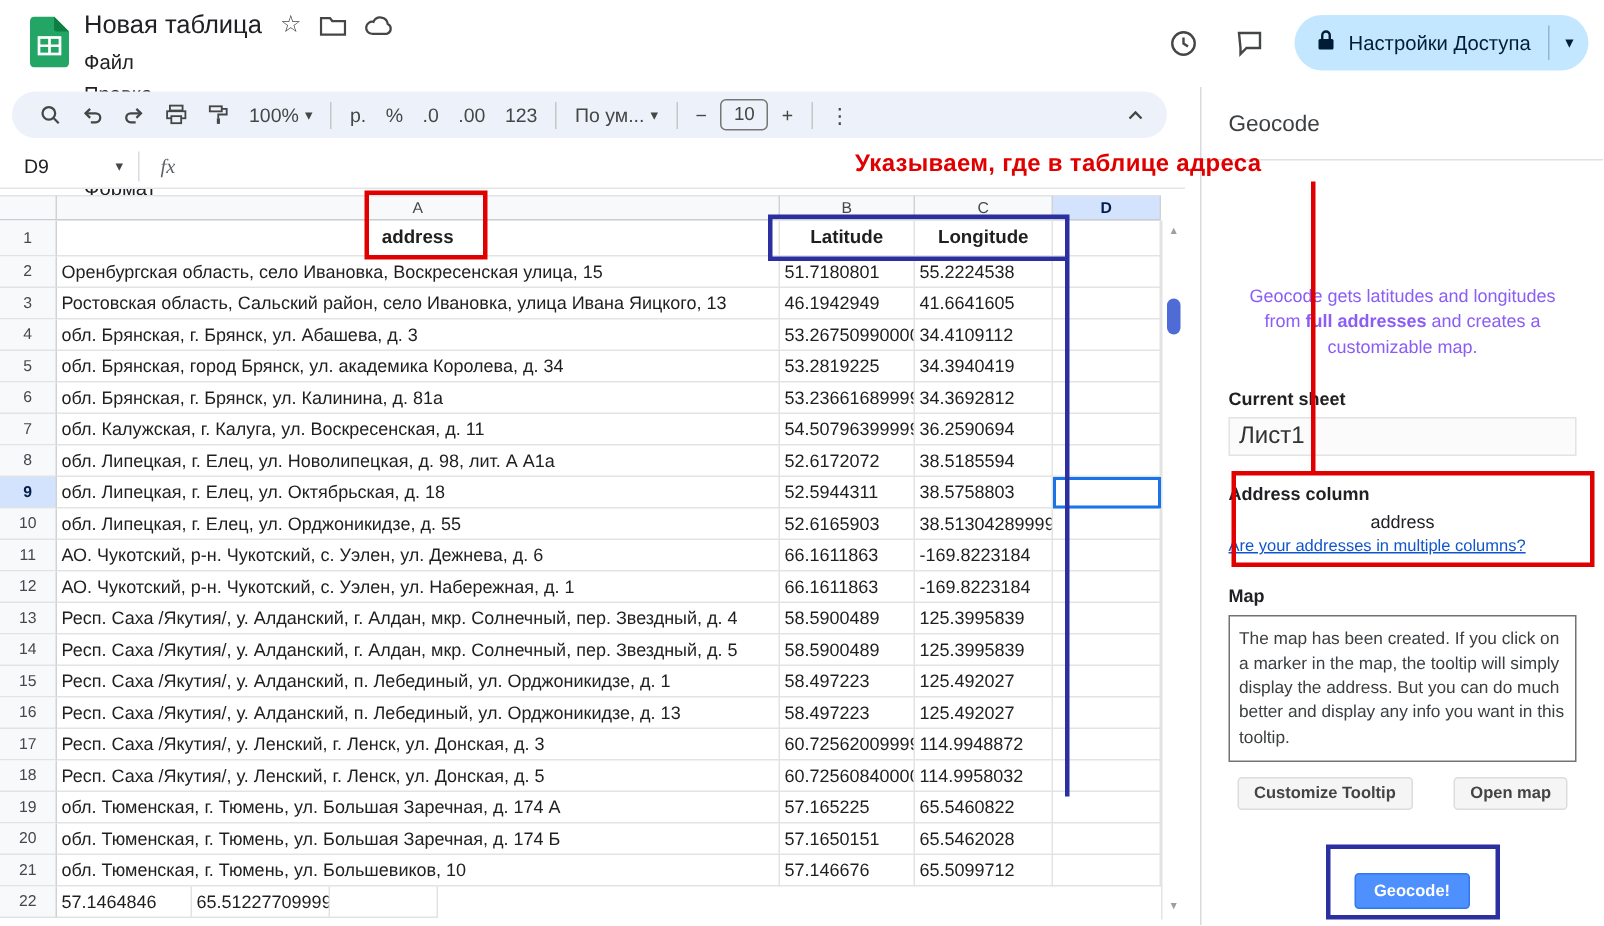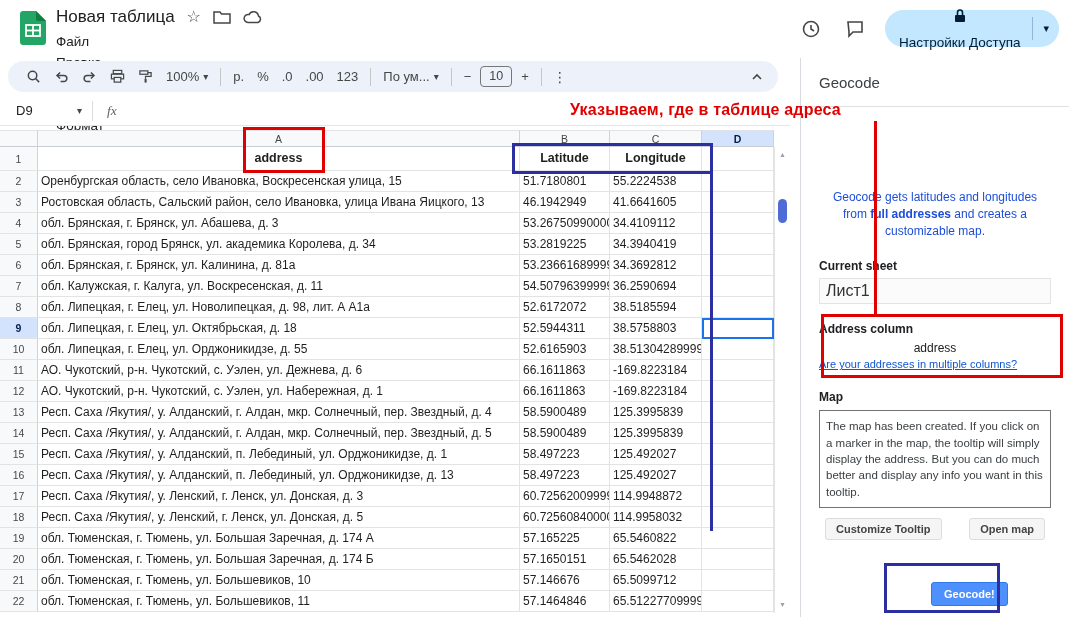--- a/index.html
+++ b/index.html
@@ -10,21 +10,21 @@
   .topbar{position:absolute;top:0;left:0;width:100%;height:58px;background:#fff;}
   .logo{position:absolute;left:20px;top:11px;}
   .title-row{position:absolute;left:56px;top:7px;display:flex;align-items:center;gap:12px;}
   .doc-title{font-size:17px;color:#202124;}
   .title-icon{color:#444746;font-size:16px;line-height:1;display:flex;align-items:center;}
   .menu-bar{position:absolute;left:49px;top:31px;display:flex;flex-direction:column;}
   .menu-item{font-size:13.5px;color:#202124;padding:3px 7px;border-radius:4px;cursor:default;}
   .topbar-right{position:absolute;right:10px;top:10px;display:flex;align-items:center;gap:16px;}
   .tb-icon-btn{display:flex;align-items:center;justify-content:center;width:28px;height:28px;}
   .share-pill{display:flex;align-items:center;height:37px;border-radius:19px;background:var(--share-pill,#c2e7ff);}
-  .share-main{display:flex;align-items:center;gap:8px;padding:0 12px 0 14px;font-size:13.5px;color:#001d35;flex-direction:column;}
+  .share-main{display:flex;align-items:center;gap:8px;padding:0 12px 0 14px;font-size:13.5px;color:#001d35;}
   .share-divider{width:1px;height:23px;background:#8fb8d8;}
   .share-caret{padding:0 10px;color:#001d35;font-size:11px;}
 
   
   .toolbar{position:absolute;top:61px;left:8px;width:770px;height:31px;box-sizing:border-box;
     background:#edf2fa;border-radius:16px;display:flex;align-items:center;padding:0 12px;gap:1px;
     font-size:13px;color:#444746;}
   .tb{display:flex;align-items:center;gap:4px;padding:3px 6px;border-radius:4px;white-space:nowrap;}
   .tb-divider{width:1px;height:18px;background:#c4c7c5;margin:0 5px;}
   .caret{font-size:10px;color:#444746;}
@@ -66,33 +66,33 @@
     border-left:1px solid #e2e3e3;box-sizing:border-box;}
   .sb-arrow{position:absolute;left:0;width:100%;text-align:center;font-size:7px;color:#9aa0a6;line-height:16px;}
   .sb-arrow.up{top:0;} .sb-arrow.down{bottom:0;}
   .sb-thumb{position:absolute;left:3px;top:52px;width:9px;height:24px;border-radius:5px;background:#4f6bd5;}
 
   
   .sidebar{position:absolute;left:800px;top:58px;width:269px;height:559px;box-sizing:border-box;
     background:#fff;border-left:1px solid #d7dade;padding:16px 18px 0 18px;}
   .sb-title{font-size:15px;color:#3c4043;}
   .sb-hr{height:1px;background:#e0e0e0;margin:15px -18px 0 -18px;}
-  .sb-intro{margin:82px 2px 0 2px;text-align:center;font-size:12px;color:#1d4ed8;line-height:1.4;}
+  .sb-intro{margin:82px 2px 0 2px;text-align:center;font-size:12px;color:#8b5cf6;line-height:1.4;}
   .sb-label{margin-top:20px;font-size:12px;font-weight:bold;color:#202124;}
   .sb-label.addr{margin-top:18px;}
   .sb-field{margin-top:5px;border:1px solid #e3e3e3;background:#fbfbfb;padding:3px 6px;font-size:16px;color:#333;}
   .sb-select{margin-top:5px;text-align:center;font-size:12px;color:#202124;}
   .sb-link{display:block;margin-top:3px;font-size:11px;color:#1155cc;text-decoration:underline;cursor:pointer;}
   .sb-map-panel{margin-top:6px;border:1px solid #737373;padding:7px 6px;text-align:left;
     font-size:11.5px;color:#3c4043;line-height:1.42;}
   .sb-btn-row{display:flex;justify-content:space-between;margin-top:10px;padding:0 6px;}
   .gas-btn{font-family:inherit;background:#f5f5f5;border:1px solid #dcdcdc;border-radius:3px;
     color:#444;font-size:11px;font-weight:bold;padding:4px 10px;cursor:pointer;}
   .geocode-btn{position:absolute;left:102px;top:524px;font-family:inherit;background:var(--geocode-blue,#4d90fe);
-    border:1px solid #3079ed;border-radius:3px;color:#fff;font-size:11px;font-weight:bold;padding:5px 12px;cursor:pointer;margin-left:28px;}
+    border:1px solid #3079ed;border-radius:3px;color:#fff;font-size:11px;font-weight:bold;padding:5px 12px;cursor:pointer;}
 
   
   .annot{position:absolute;pointer-events:none;box-sizing:border-box;z-index:50;}
   .red-text{left:570px;top:101px;font-size:16px;font-weight:bold;color:var(--red,#e00000);letter-spacing:.2px;}
   .red-vline{left:874px;top:121px;width:3px;height:193px;background:var(--red,#e00000);}
   .red-box-a{left:243px;top:127px;width:82px;height:46px;border:3px solid var(--red,#e00000);}
   .red-box-sidebar{left:821px;top:314px;width:242px;height:64px;border:3px solid var(--red,#e00000);}
   .navy-box-latlng{left:512px;top:143px;width:201px;height:31px;border:3px solid var(--navy,#2b2fa0);}
   .navy-vline{left:710px;top:174px;width:3px;height:357px;background:var(--navy,#2b2fa0);}
   .blue-text{left:722px;top:529px;font-size:16px;font-weight:bold;color:var(--blue-text,#1c21cc);letter-spacing:.2px;}
@@ -387,21 +387,20 @@
         </div>
         <div class="row">
           <div class="rownum">21</div>
           <div class="cell col-a">обл. Тюменская, г. Тюмень, ул. Большевиков, 10</div>
           <div class="cell col-b">57.146676</div>
           <div class="cell col-c">65.5099712</div>
           <div class="cell col-d"></div>
         </div>
         <div class="row">
           <div class="rownum">22</div>
-          <div class="cell col-a">обл. Тюменская, г. Тюмень, ул. Большевиков,  11</div>
           <div class="cell col-b">57.1464846</div>
           <div class="cell col-c">65.51227709999999</div>
           <div class="cell col-d"></div>
         </div>
       </div>
   </div>
 
   <div class="vscroll">
     <div class="sb-arrow up">▲</div>
     <div class="sb-thumb"></div>

